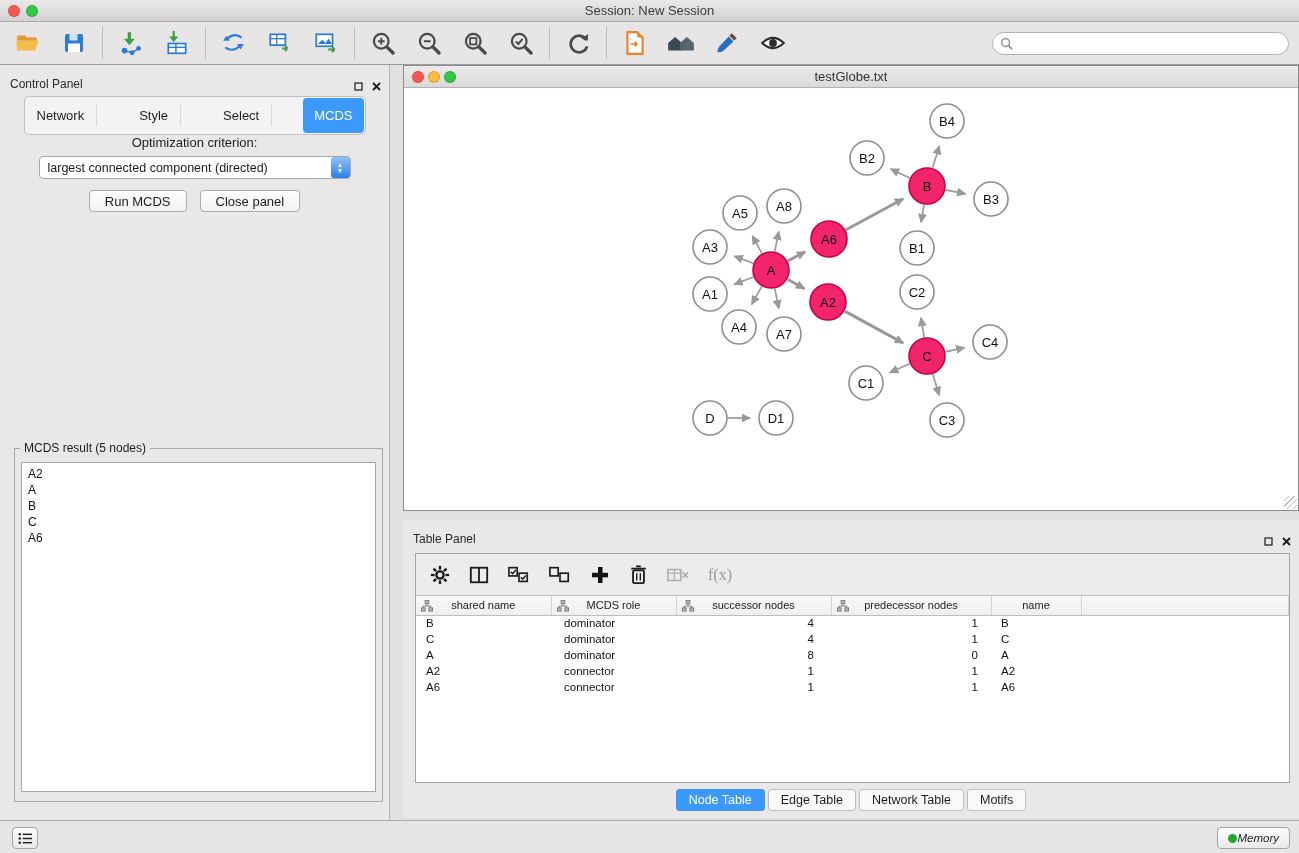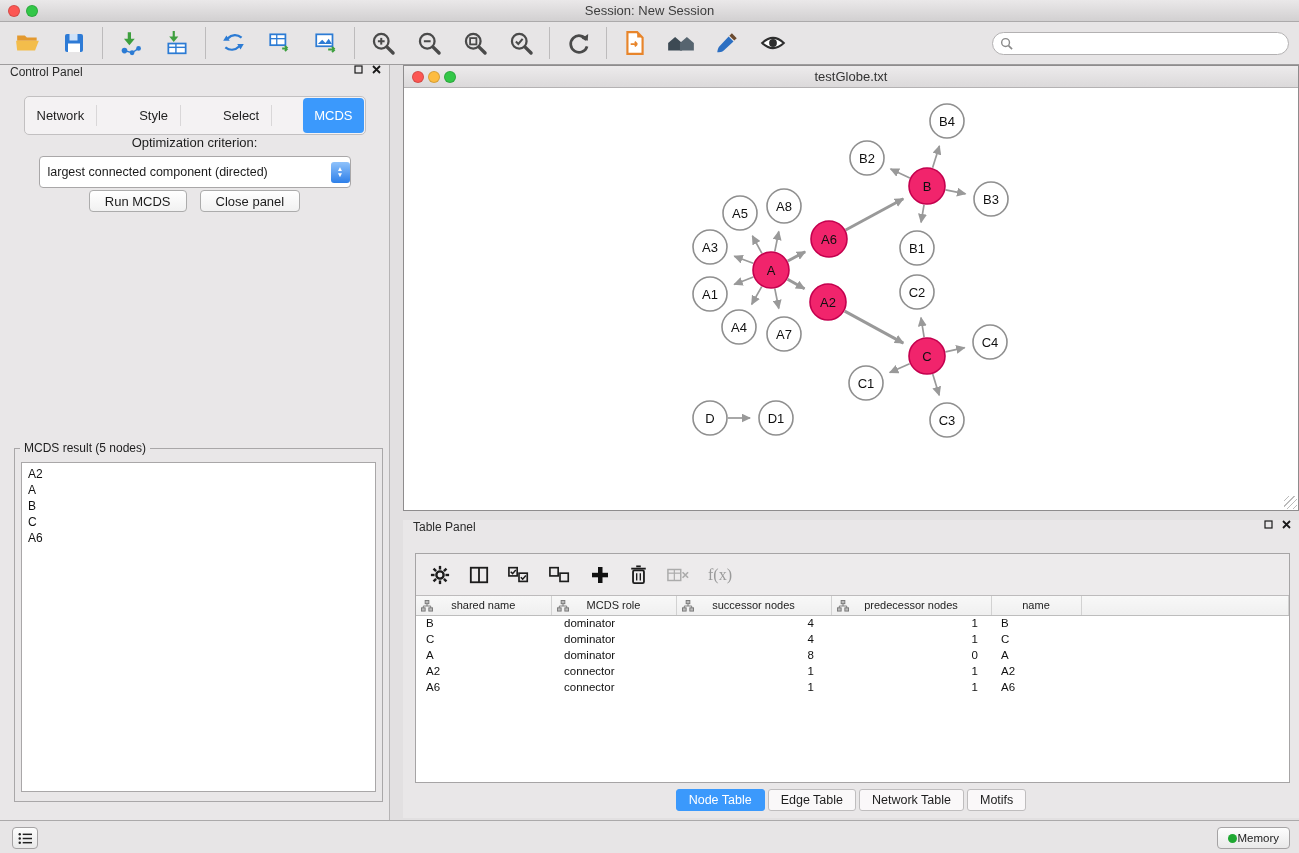--- a/index.html
+++ b/index.html
@@ -19,30 +19,30 @@
   .tgroup { display:flex; align-items:center; gap:16px; padding:0 13px; }
   .tsep { width:1px; height:32px; background:#BDBBBC; }
   .tbtn { background:none; border:none; width:30px; height:30px; display:flex; align-items:center; justify-content:center; cursor:pointer; }
   .search-box { position:absolute; right:10px; top:10px; width:297px; height:23px; background:#fff;
     border:1px solid #B3B1B2; border-radius:12px; display:flex; align-items:center; padding-left:7px; gap:4px; }
   .search-box input { border:none; outline:none; flex:1; font-size:12px; background:transparent; height:100%; font-family:"Liberation Sans",sans-serif; }
 
   
   .control-panel { position:absolute; left:0; top:65px; width:390px; height:755px;
     background:#E9E7E8; border-right:1px solid #B6B4B5; }
-  .panel-head { position:absolute; left:0; top:0; width:100%; height:26px; display:flex; align-items:flex-start; }
+  .panel-head { position:absolute; left:0; top:0; width:100%; height:26px; display:flex; align-items:flex-end; }
   .panel-head .ptitle { font-size:12px; color:#2b2b2b; padding-left:10px; }
   .panel-head .picons { position:absolute; right:8px; display:flex; gap:9px; align-items:center; }
   .cp-tabs { position:absolute; top:31px; left:50%; transform:translateX(-50%); display:flex; align-items:center;
     background:#F4F2F3; border:1px solid #C2C0C1; border-radius:5px;gap:30px; }
   .cp-tab { padding:3px 12px; font-size:13px; color:#1f1f1f; border-right:1px solid #D9D7D8; cursor:pointer; }
   .cp-tab:last-child { border-right:none; }
   .cp-tab.active { background:#3B99FC; color:#fff; border-radius:4px; margin:1px; padding:10px 11px; border-right:none; }
   .opt-label { position:absolute; top:70px; width:100%; text-align:center; font-size:13px; color:#1d1d1d; }
-  .combo { position:absolute; top:91px; left:50%; transform:translateX(-50%); width:312px; height:32px;
+  .combo { position:absolute; top:91px; left:50%; transform:translateX(-50%); width:312px; height:23px;
     background:#fff; border:1px solid #A9A7A8; border-radius:4px; display:flex; align-items:center; cursor:pointer;gap:33px; }
   .combo-text { flex:1; padding-left:8px; font-size:12.5px; color:#1b1b1b; white-space:nowrap; overflow:hidden; }
   .combo-stepper { width:19px; height:21px; margin-right:0px; border-radius:3px;
     background:linear-gradient(#8FC2FB,#2D7FE9); display:flex; flex-direction:column; align-items:center; justify-content:center; }
   .combo-stepper span { color:#fff; font-size:6.5px; line-height:6px; }
   .cp-buttons { position:absolute; top:125px; width:100%; display:flex; justify-content:center; gap:13px; }
   .pbtn { height:22px; padding:0 15px; background:linear-gradient(#FFFFFF,#F1F1F1);
     border:1px solid #ACACAC; border-radius:4px; font-size:13px; color:#1d1d1d; font-family:"Liberation Sans",sans-serif; cursor:pointer; }
   .mcds-fieldset { position:absolute; left:14px; top:383px; width:369px; height:354px; border:1px solid #A9A7A8; }
   .mcds-legend { position:absolute; top:-8px; left:5px; background:#E9E7E8; padding:0 4px; font-size:12px; color:#1d1d1d; }
@@ -77,21 +77,21 @@
   .fx-label { font-family:"Liberation Serif",serif; font-size:16px; color:#9a9a9a; }
   .tp-tabs { position:absolute; left:0; right:0; top:269px; display:flex; justify-content:center; gap:3px; }
   .tp-tab { padding:3px 12px; font-size:12.5px; color:#1d1d1d; background:#FAF8F9; border:1px solid #BFBDBE; border-radius:3px; cursor:pointer; }
   .tp-tab.active { background:#3B99FC; border-color:#3B99FC; color:#fff; }
 
   
   .statusbar { position:absolute; left:0; top:820px; width:1299px; height:33px; background:#E7E5E6; border-top:1px solid #ABA9AA; }
   .sb-btn { position:absolute; top:6px; height:22px; background:linear-gradient(#FDFDFD,#E9E9E9);
     border:1px solid #A5A3A4; border-radius:4px; display:flex; align-items:center; justify-content:center; cursor:pointer; }
   .sb-left { left:12px; width:26px; }
-  .sb-memory { right:9px; padding:0 10px; font-size:11.5px; color:#1d1d1d; }
+  .sb-memory { right:9px; padding:0 10px; font-size:11.5px; color:#1d1d1d;font-style:italic; }
   .mem-dot { width:9px; height:9px; border-radius:50%; background:#1FA832; }
 </style>
 </head>
 <body>
 
 <div class="titlebar">
   <span class="win-title">Session: New Session</span>
   <span class="tl red"></span>
   <span class="tl green" style="margin-left:6px;"></span>
 </div>

